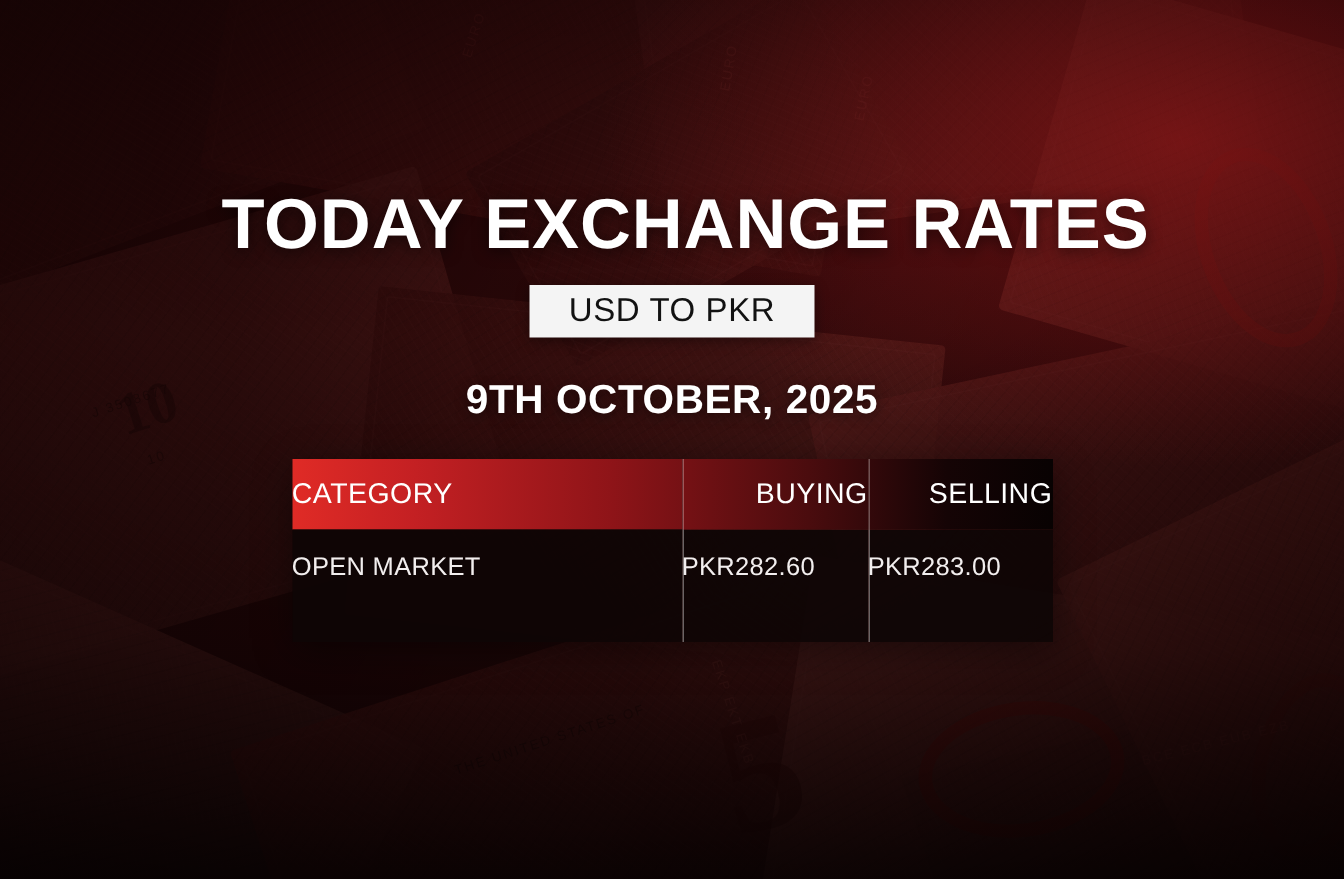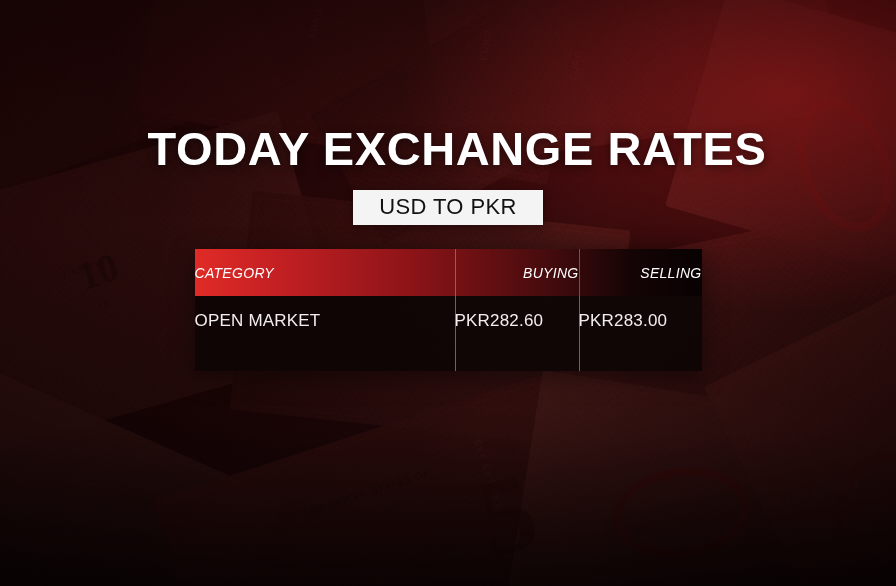--- a/index.html
+++ b/index.html
@@ -177,27 +177,26 @@
     background: linear-gradient(90deg,
       #e02b26 0%,
       #c42023 16%,
       #8e1418 42%,
       #4a0c0e 68%,
       #150405 86%,
       #080202 100%);
   }
   .rates-table th {
     color: #ffffff;
-    font-size: 14px;
+    font-size: 19px;
     font-weight: 400;
     letter-spacing: .3px;
     height: 47px;
     padding: 0;
     vertical-align: middle;
-    font-style: italic;
   }
   .th-category { text-align: left; padding-left: 21px; }
   .th-buying, .th-selling { text-align: right; }
 
   .rates-table tbody {
     background: rgba(14,5,5,.93);
   }
   .rates-table tbody tr:first-child td { padding-top: 8px; }
   .rates-table tbody tr:last-child  td { padding-bottom: 34px; }
   .rates-table td {
@@ -285,20 +284,21 @@
   <div class="tint-red"></div>
   <div class="tint-dark"></div>
   <div class="tint-hot"></div>
 
   <div class="content">
 
     <div class="title">TODAY EXCHANGE RATES</div>
 
     <div class="badge">USD TO PKR</div>
 
+    <div class="date">9TH OCTOBER, 2025</div>
 
     <table class="rates-table">
       <thead>
         <tr>
           <th class="th-category" style="width:260px">CATEGORY</th>
           <th class="th-buying col-div" style="width:124px">BUYING</th>
           <th class="th-selling col-div" style="width:123px">SELLING</th>
         </tr>
       </thead>
       <tbody>

